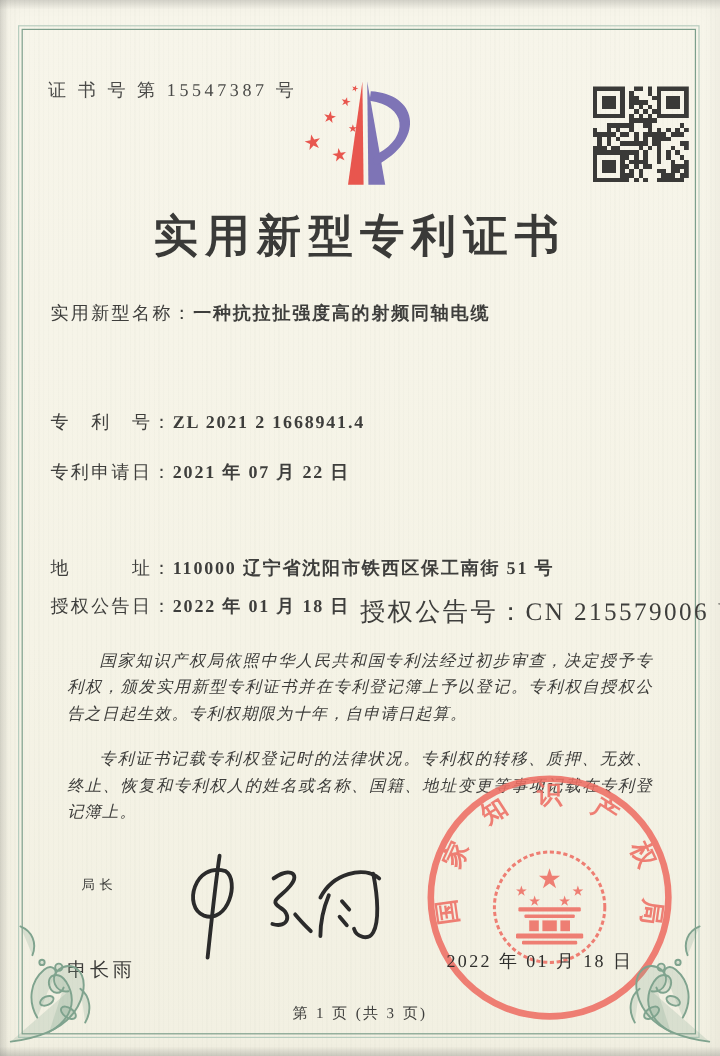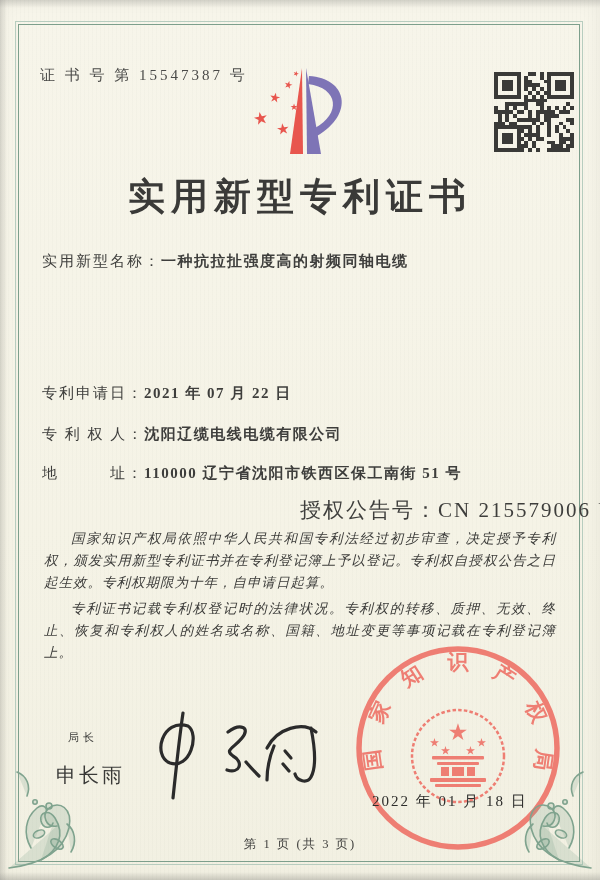--- a/index.html
+++ b/index.html
@@ -35,23 +35,23 @@
   .row{position:absolute;left:42px;font-size:15px;color:#3e3e3c;letter-spacing:2px;white-space:nowrap;}
   .row .val{letter-spacing:1.5px;font-weight:bold;}
   .r-name{top:252px}.r-inv{top:301px}.r-pat{top:343px}.r-fil{top:384px}
   .r-own{top:425px}.r-adr{top:464px}.r-gd{top:496px}
   .r-gn{position:absolute;left:300px;top:496px;font-size:21px;color:#3e3e3c;letter-spacing:2px;white-space:nowrap;}
   .body-text{
     position:absolute;left:40px;top:524px;width:520px;
     font-size:13.5px;line-height:22px;color:#3c3c3a;
     font-style:italic;letter-spacing:1px;text-align:justify;
   }
-  .body-text p{margin:4px;text-indent:2em;}
+  .body-text p{margin:16px;text-indent:2em;}
   .sig-title{position:absolute;left:68px;top:730px;font-size:11px;color:#3a3a38;letter-spacing:4px;font-style:normal;font-family:Liberation Serif, serif;}
-  .sig-name{position:absolute;left:56px;top:762px;font-size:20px;color:#3a3a38;letter-spacing:3px;font-family:"Liberation Sans","DejaVu Sans",sans-serif;}
+  .sig-name{position:absolute;left:56px;top:798px;font-size:16px;color:#3a3a38;letter-spacing:3px;font-family:"Liberation Sans","DejaVu Sans",sans-serif;}
   .signature{position:absolute;left:148px;top:710px;width:185px;height:95px;}
   .seal{position:absolute;left:350px;top:640px;width:216px;height:216px;opacity:0.88;}
   .seal text{fill:#ee6f64;font-family:"Liberation Serif","DejaVu Serif",serif;font-weight:bold;}
   .seal-date{
     position:absolute;left:372px;top:792px;
     font-size:15px;color:#2e2e2c;letter-spacing:2px;white-space:nowrap;
   }
   .footer{
     position:absolute;left:0;top:836px;width:600px;text-align:center;
     font-size:12.5px;color:#3e3e3c;letter-spacing:2px;
@@ -330,28 +330,31 @@
       <rect x="17" y="20" width="1" height="1" fill="#3a3a38"></rect>
       <rect x="18" y="20" width="1" height="1" fill="#3a3a38"></rect>
       <rect x="19" y="20" width="1" height="1" fill="#3a3a38"></rect>
     </svg>
 
   <div class="title">实用新型专利证书</div>
 
   <div class="row r-name">
     <span>实用新型名称：</span><span class="val">一种抗拉扯强度高的射频同轴电缆</span>
   </div>
+  <div class="row r-pat">
+    <span>专　利　号：</span><span class="val">ZL 2021 2 1668941.4</span>
+  </div>
   <div class="row r-fil">
     <span>专利申请日：</span><span class="val">2021 年 07 月 22 日</span>
   </div>
-  <div class="row r-own">
-    <span>专 利 权 人：</span><span class="val">沈阳辽缆电线电缆有限公司</span>
-  </div>
   <div class="row r-adr">
     <span>地　　　址：</span><span class="val">110000  辽宁省沈阳市铁西区保工南街 51 号</span>
+  </div>
+  <div class="row r-gd">
+    <span>授权公告日：</span><span class="val">2022 年 01 月 18 日</span>
   </div>
   <div class="r-gn">
     <span>授权公告号：</span><span class="val">CN 215579006 U</span>
   </div>
 
   <div class="body-text">
     <p>国家知识产权局依照中华人民共和国专利法经过初步审查，决定授予专利权，颁发实用新型专利证书并在专利登记簿上予以登记。专利权自授权公告之日起生效。专利权期限为十年，自申请日起算。</p>
     <p>专利证书记载专利权登记时的法律状况。专利权的转移、质押、无效、终止、恢复和专利权人的姓名或名称、国籍、地址变更等事项记载在专利登记簿上。</p>
   </div>
 

